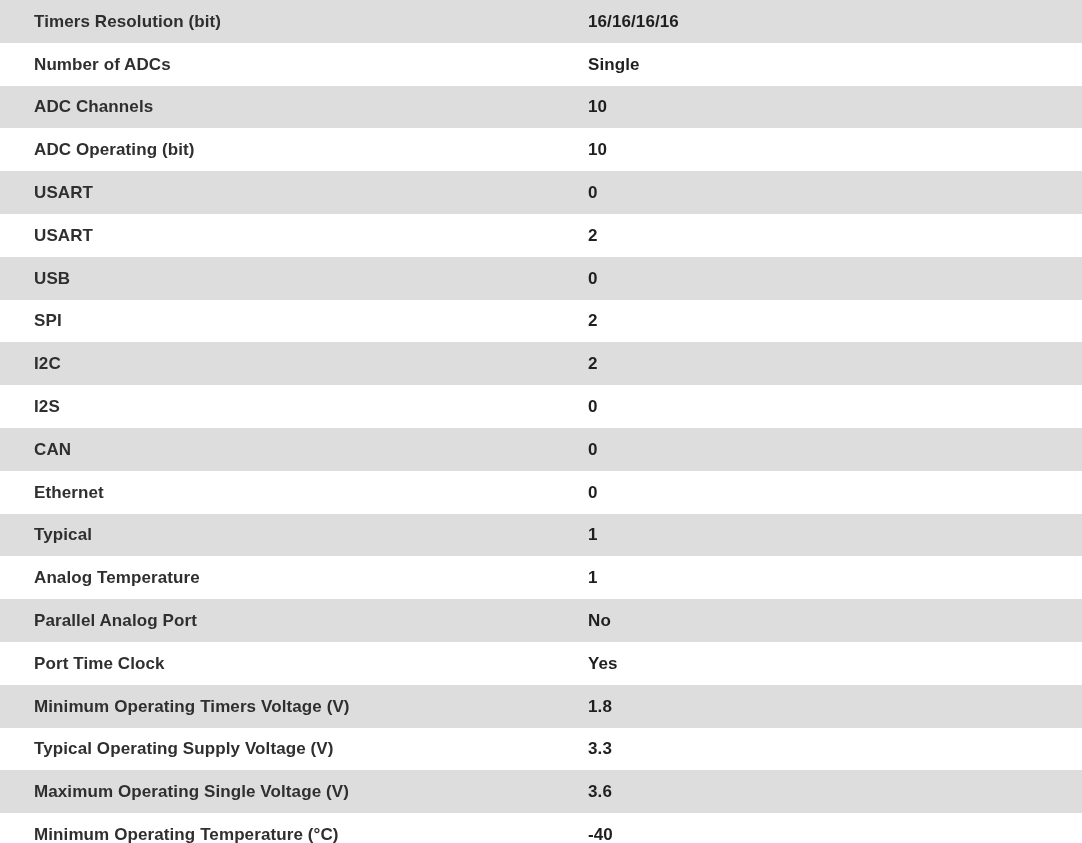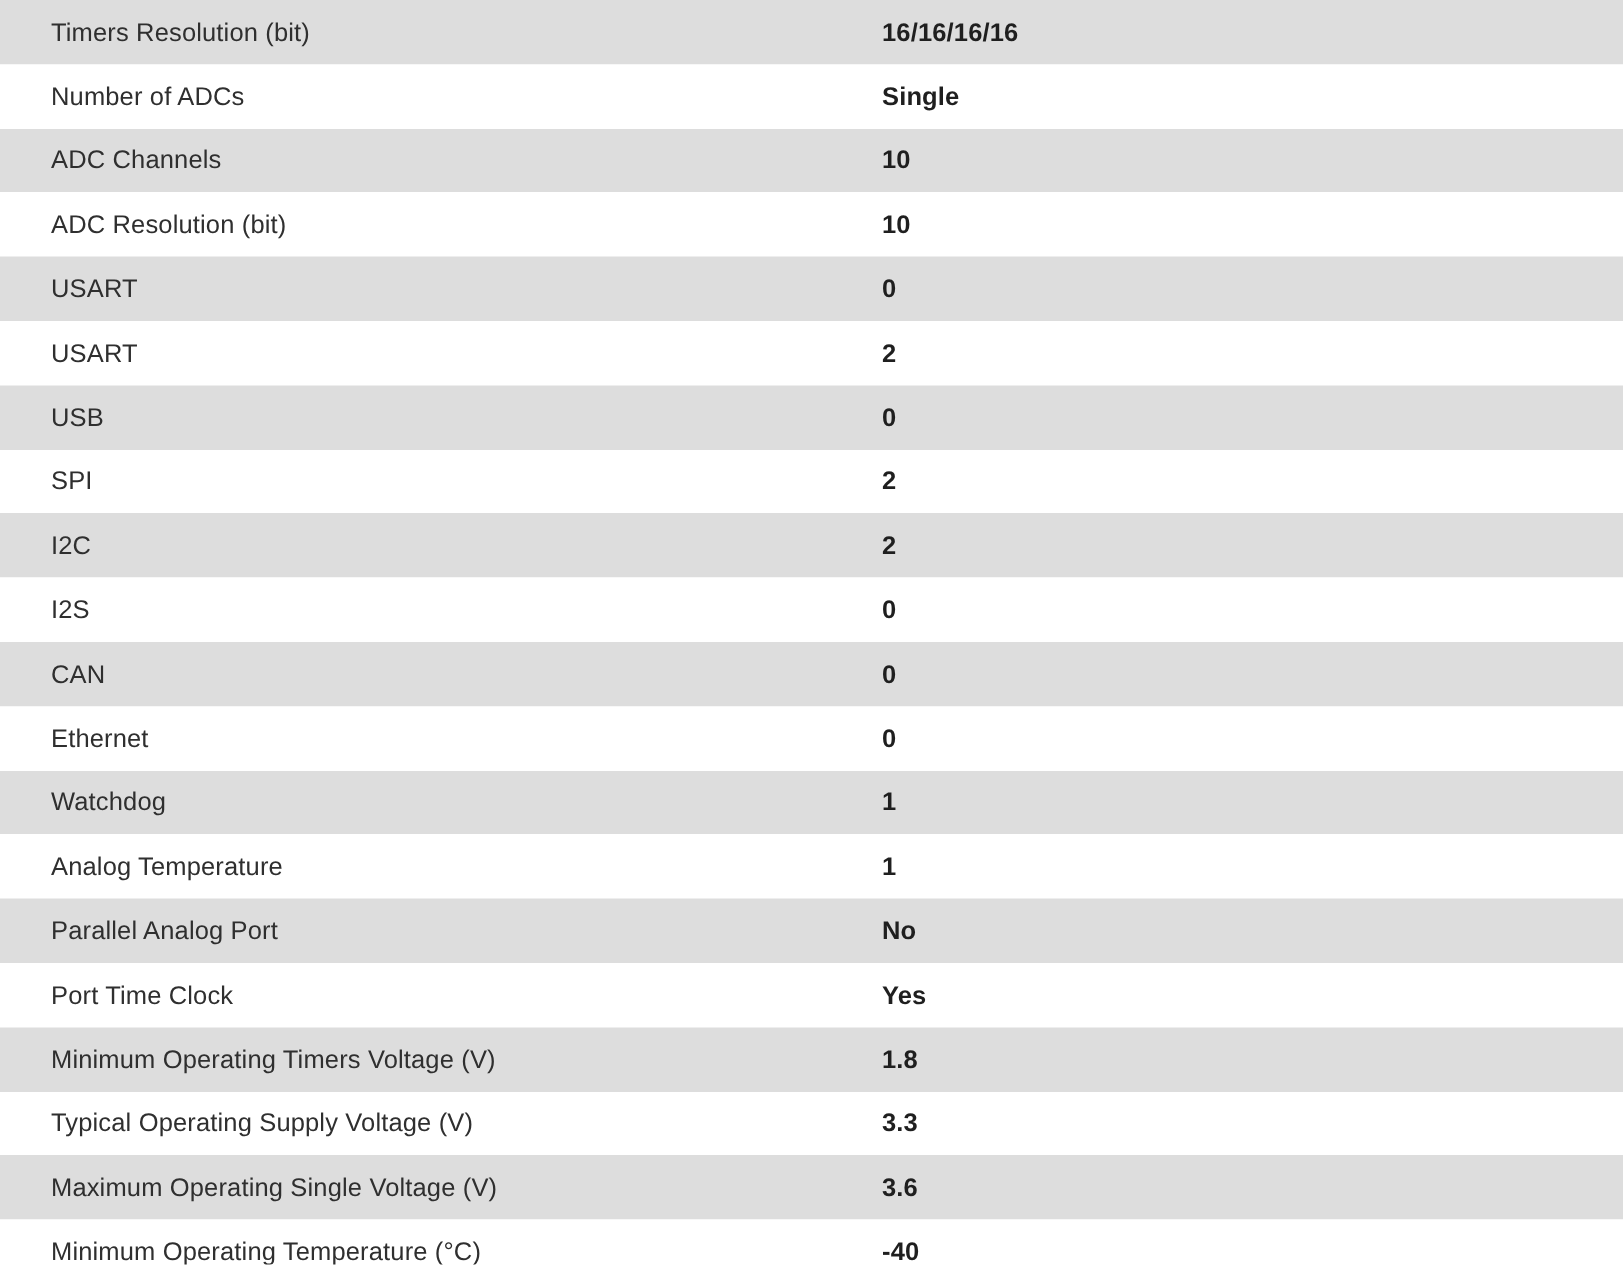--- a/index.html
+++ b/index.html
@@ -29,21 +29,21 @@
     background: #ffffff;
   }
   .spec-table td {
     padding: 0 0 0 34px;
     vertical-align: middle;
     font-size: 17px;
     line-height: 21px;
   }
   .spec-table td.label {
     width: 528px;
-    font-weight: 400;
+    font-weight: 700;
     color: #2f2f2f;
     letter-spacing: 0.1px;
     margin-top: 36px;
   }
   .spec-table td.value {
     width: 520px;
     padding-left: 26px;
     font-weight: bold;
     color: #1f1f1f;
     letter-spacing: 0.1px;
@@ -60,21 +60,21 @@
     </tr>
     <tr class="plain">
       <td class="label">Number of ADCs</td>
       <td class="value">Single</td>
     </tr>
     <tr class="shaded">
       <td class="label">ADC Channels</td>
       <td class="value">10</td>
     </tr>
     <tr class="plain">
-      <td class="label">ADC Resolution (bit)</td>
+      <td class="label">ADC Operating (bit)</td>
       <td class="value">10</td>
     </tr>
     <tr class="shaded">
       <td class="label">USART</td>
       <td class="value">0</td>
     </tr>
     <tr class="plain">
       <td class="label">USART</td>
       <td class="value">2</td>
     </tr>
@@ -96,21 +96,21 @@
     </tr>
     <tr class="shaded">
       <td class="label">CAN</td>
       <td class="value">0</td>
     </tr>
     <tr class="plain">
       <td class="label">Ethernet</td>
       <td class="value">0</td>
     </tr>
     <tr class="shaded">
-      <td class="label">Watchdog</td>
+      <td class="label">Typical</td>
       <td class="value">1</td>
     </tr>
     <tr class="plain">
       <td class="label">Analog Temperature</td>
       <td class="value">1</td>
     </tr>
     <tr class="shaded">
       <td class="label">Parallel Analog Port</td>
       <td class="value">No</td>
     </tr>

